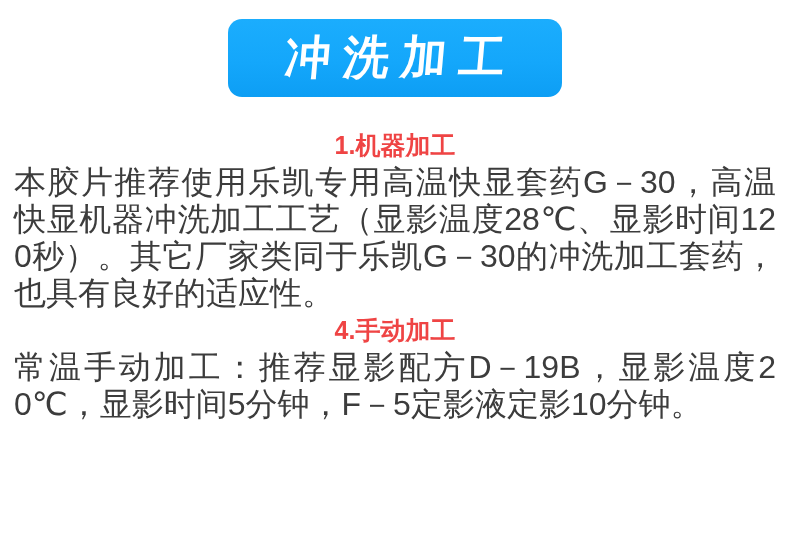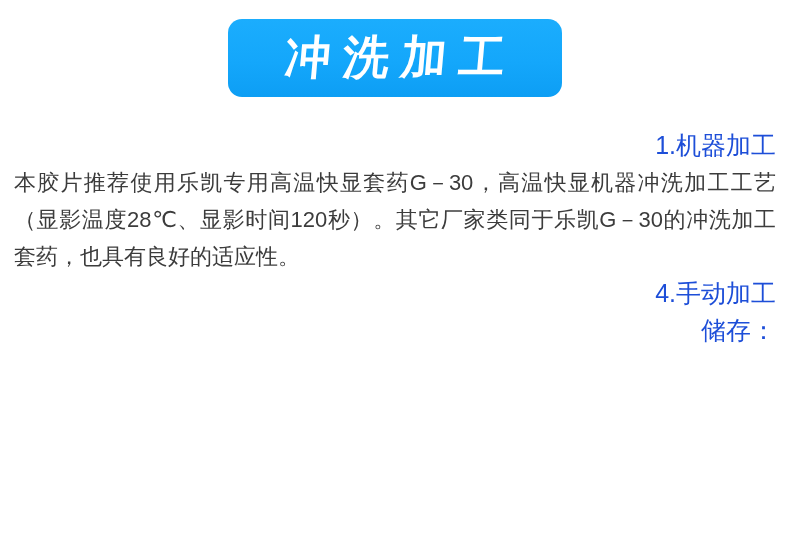--- a/index.html
+++ b/index.html
@@ -38,30 +38,30 @@
     padding-left: 12px; 
     transform: skewX(-5deg);
     white-space: nowrap;
   }
   
   .content {
     padding: 30px 14px 0 14px;
   }
   .sec-heading {
     margin: 0;
-    color: #1d4ed8;
+    color: #ef4444;
     font-size: 25px;
-    font-weight: 400;
+    font-weight: 700;
     line-height: 37px;
-    text-align: right;
+    text-align: center;
   }
   .sec-body {
     margin: 0;
     color: #3c3c3c;
-    font-size: 22px;
+    font-size: 32px;
     font-weight: 400;
     line-height: 37px;
     text-align: justify;
     text-justify: inter-ideograph;
     word-break: break-all;
   }
 </style>
 </head>
 <body>
 
@@ -73,20 +73,20 @@
 
   <div class="content">
 
     <section>
       <h2 class="sec-heading">1.机器加工</h2>
       <p class="sec-body">本胶片推荐使用乐凯专用高温快显套药G－30，高温快显机器冲洗加工工艺（显影温度28℃、显影时间120秒）。其它厂家类同于乐凯G－30的冲洗加工套药，也具有良好的适应性。</p>
     </section>
 
     <section>
       <h2 class="sec-heading">4.手动加工</h2>
+      <p class="sec-body">常温手动加工：推荐显影配方D－19B，显影温度20℃，显影时间5分钟，F－5定影液定影10分钟。</p>
     </section>
 
     <section>
-      <h2 class="sec-heading">储存：</h2>
     </section>
 
   </div>
 </div>
 
 </body></html>

